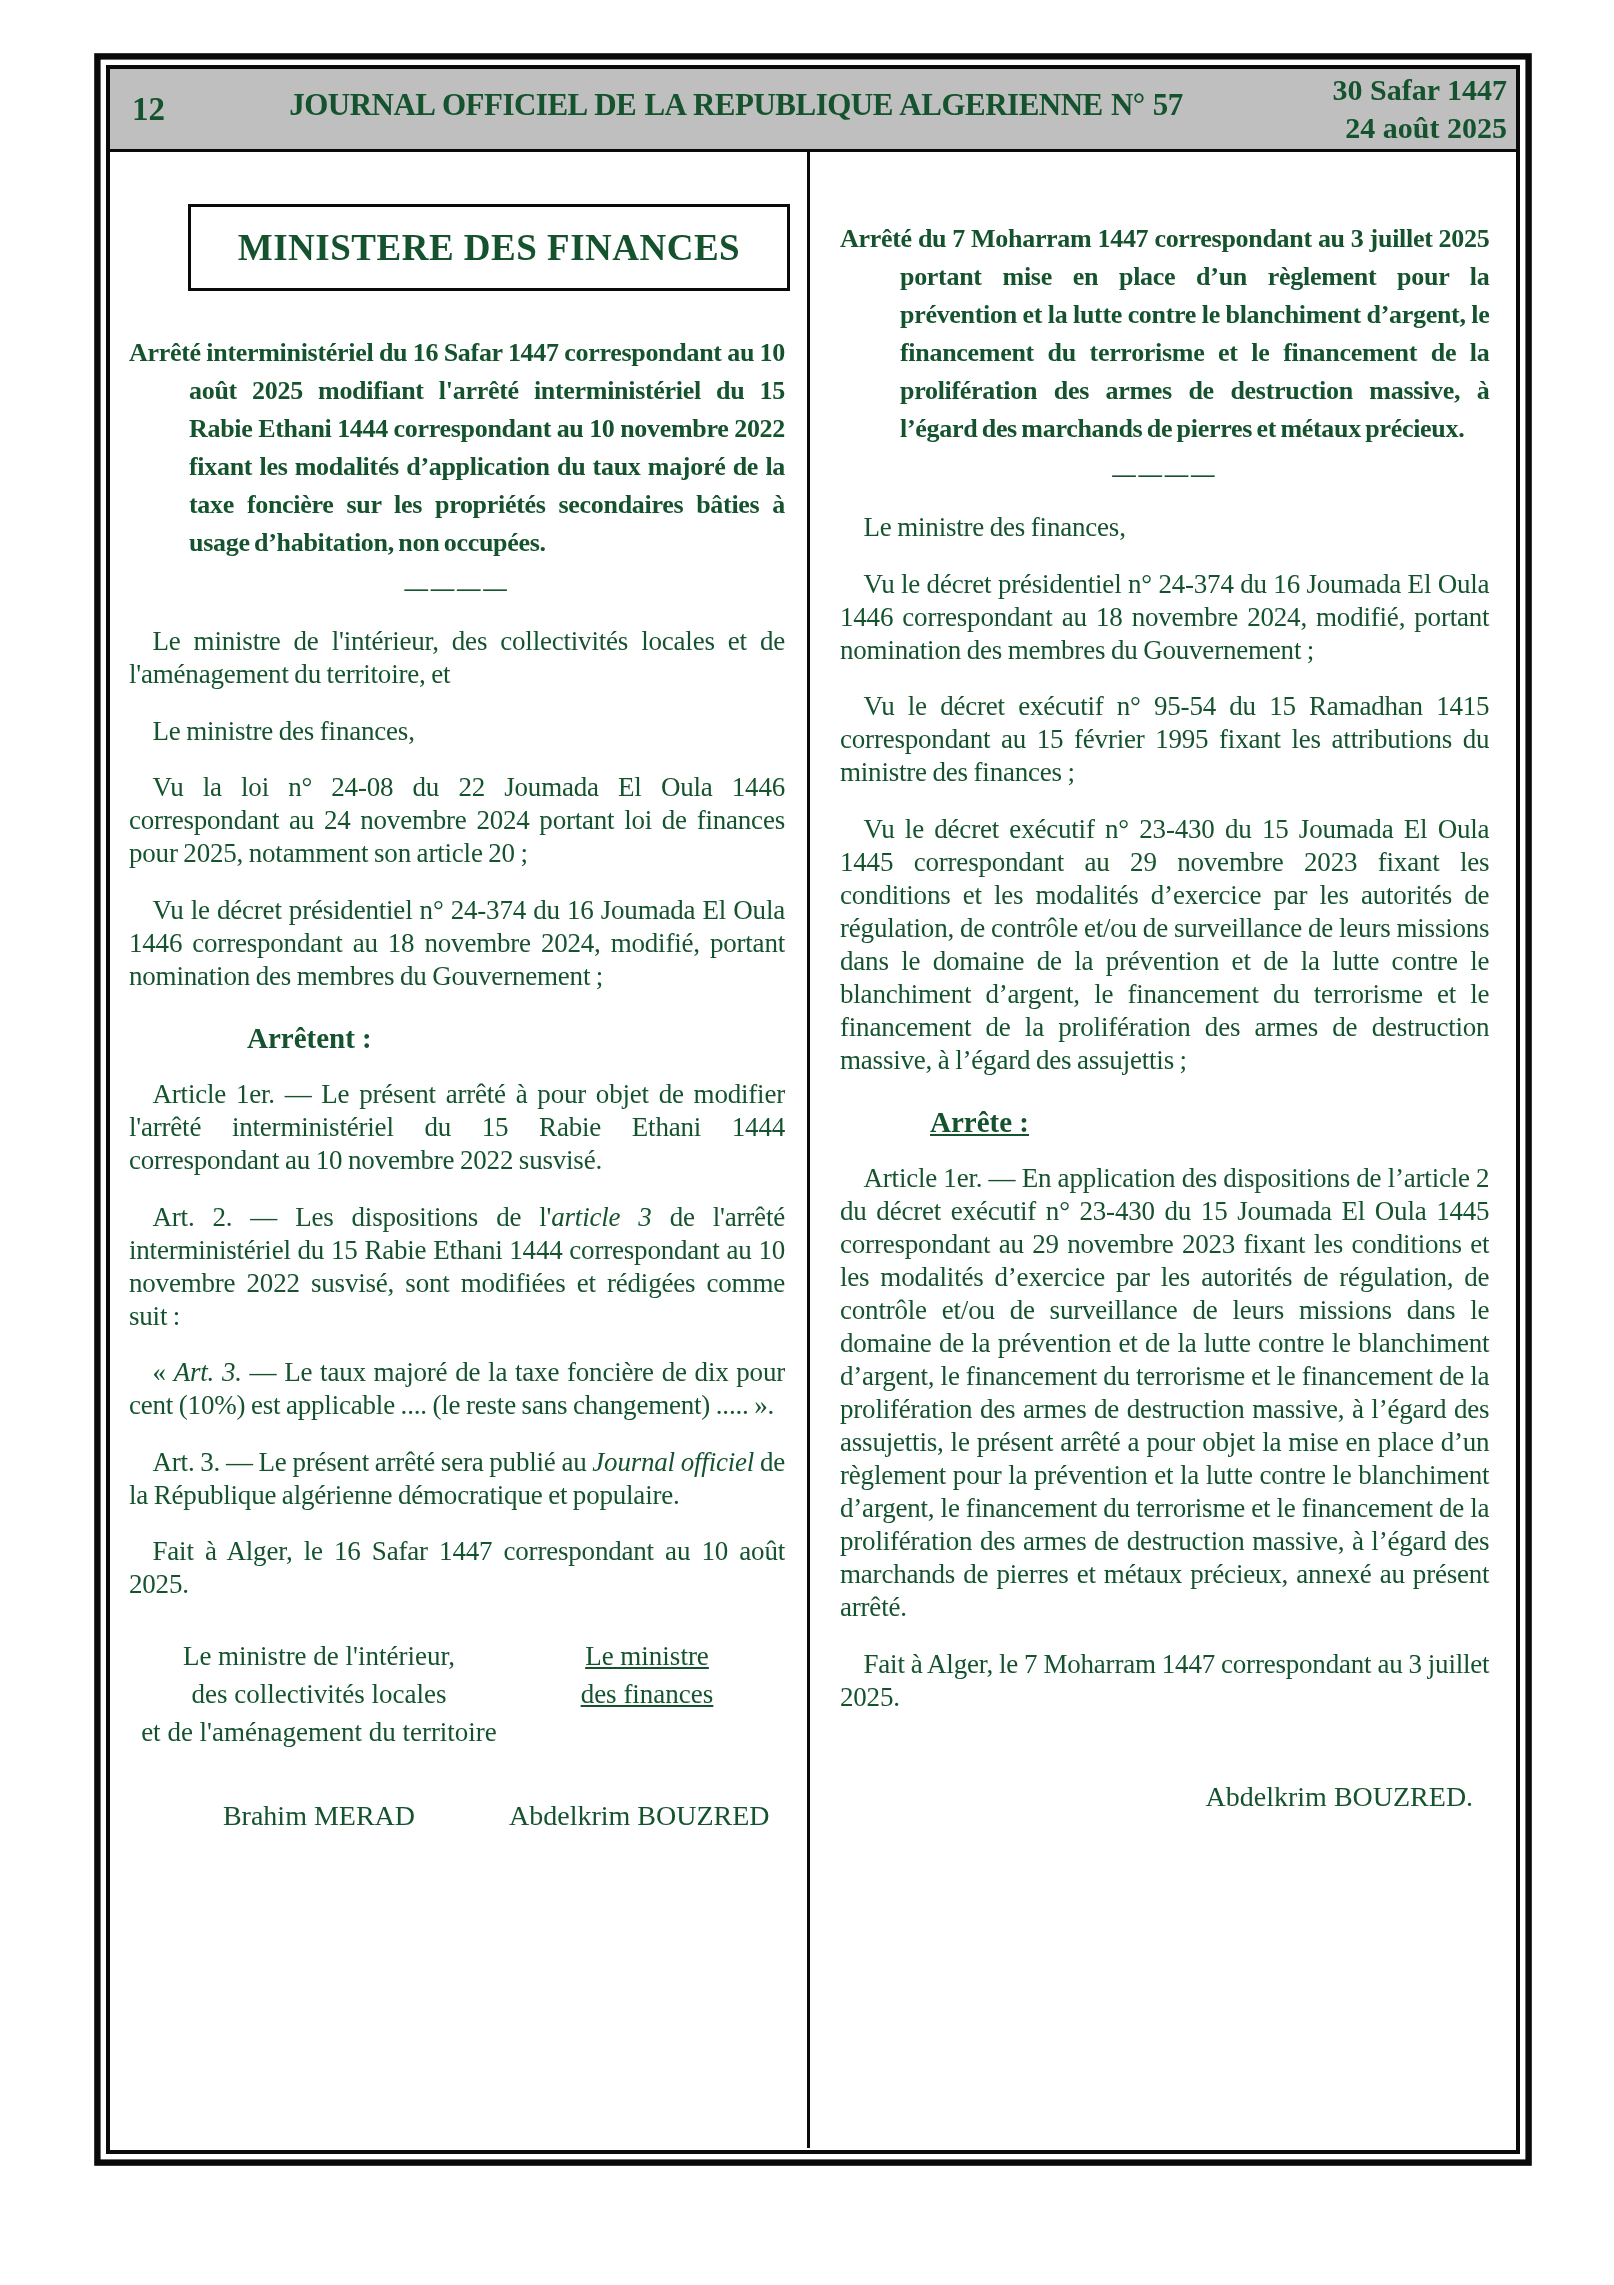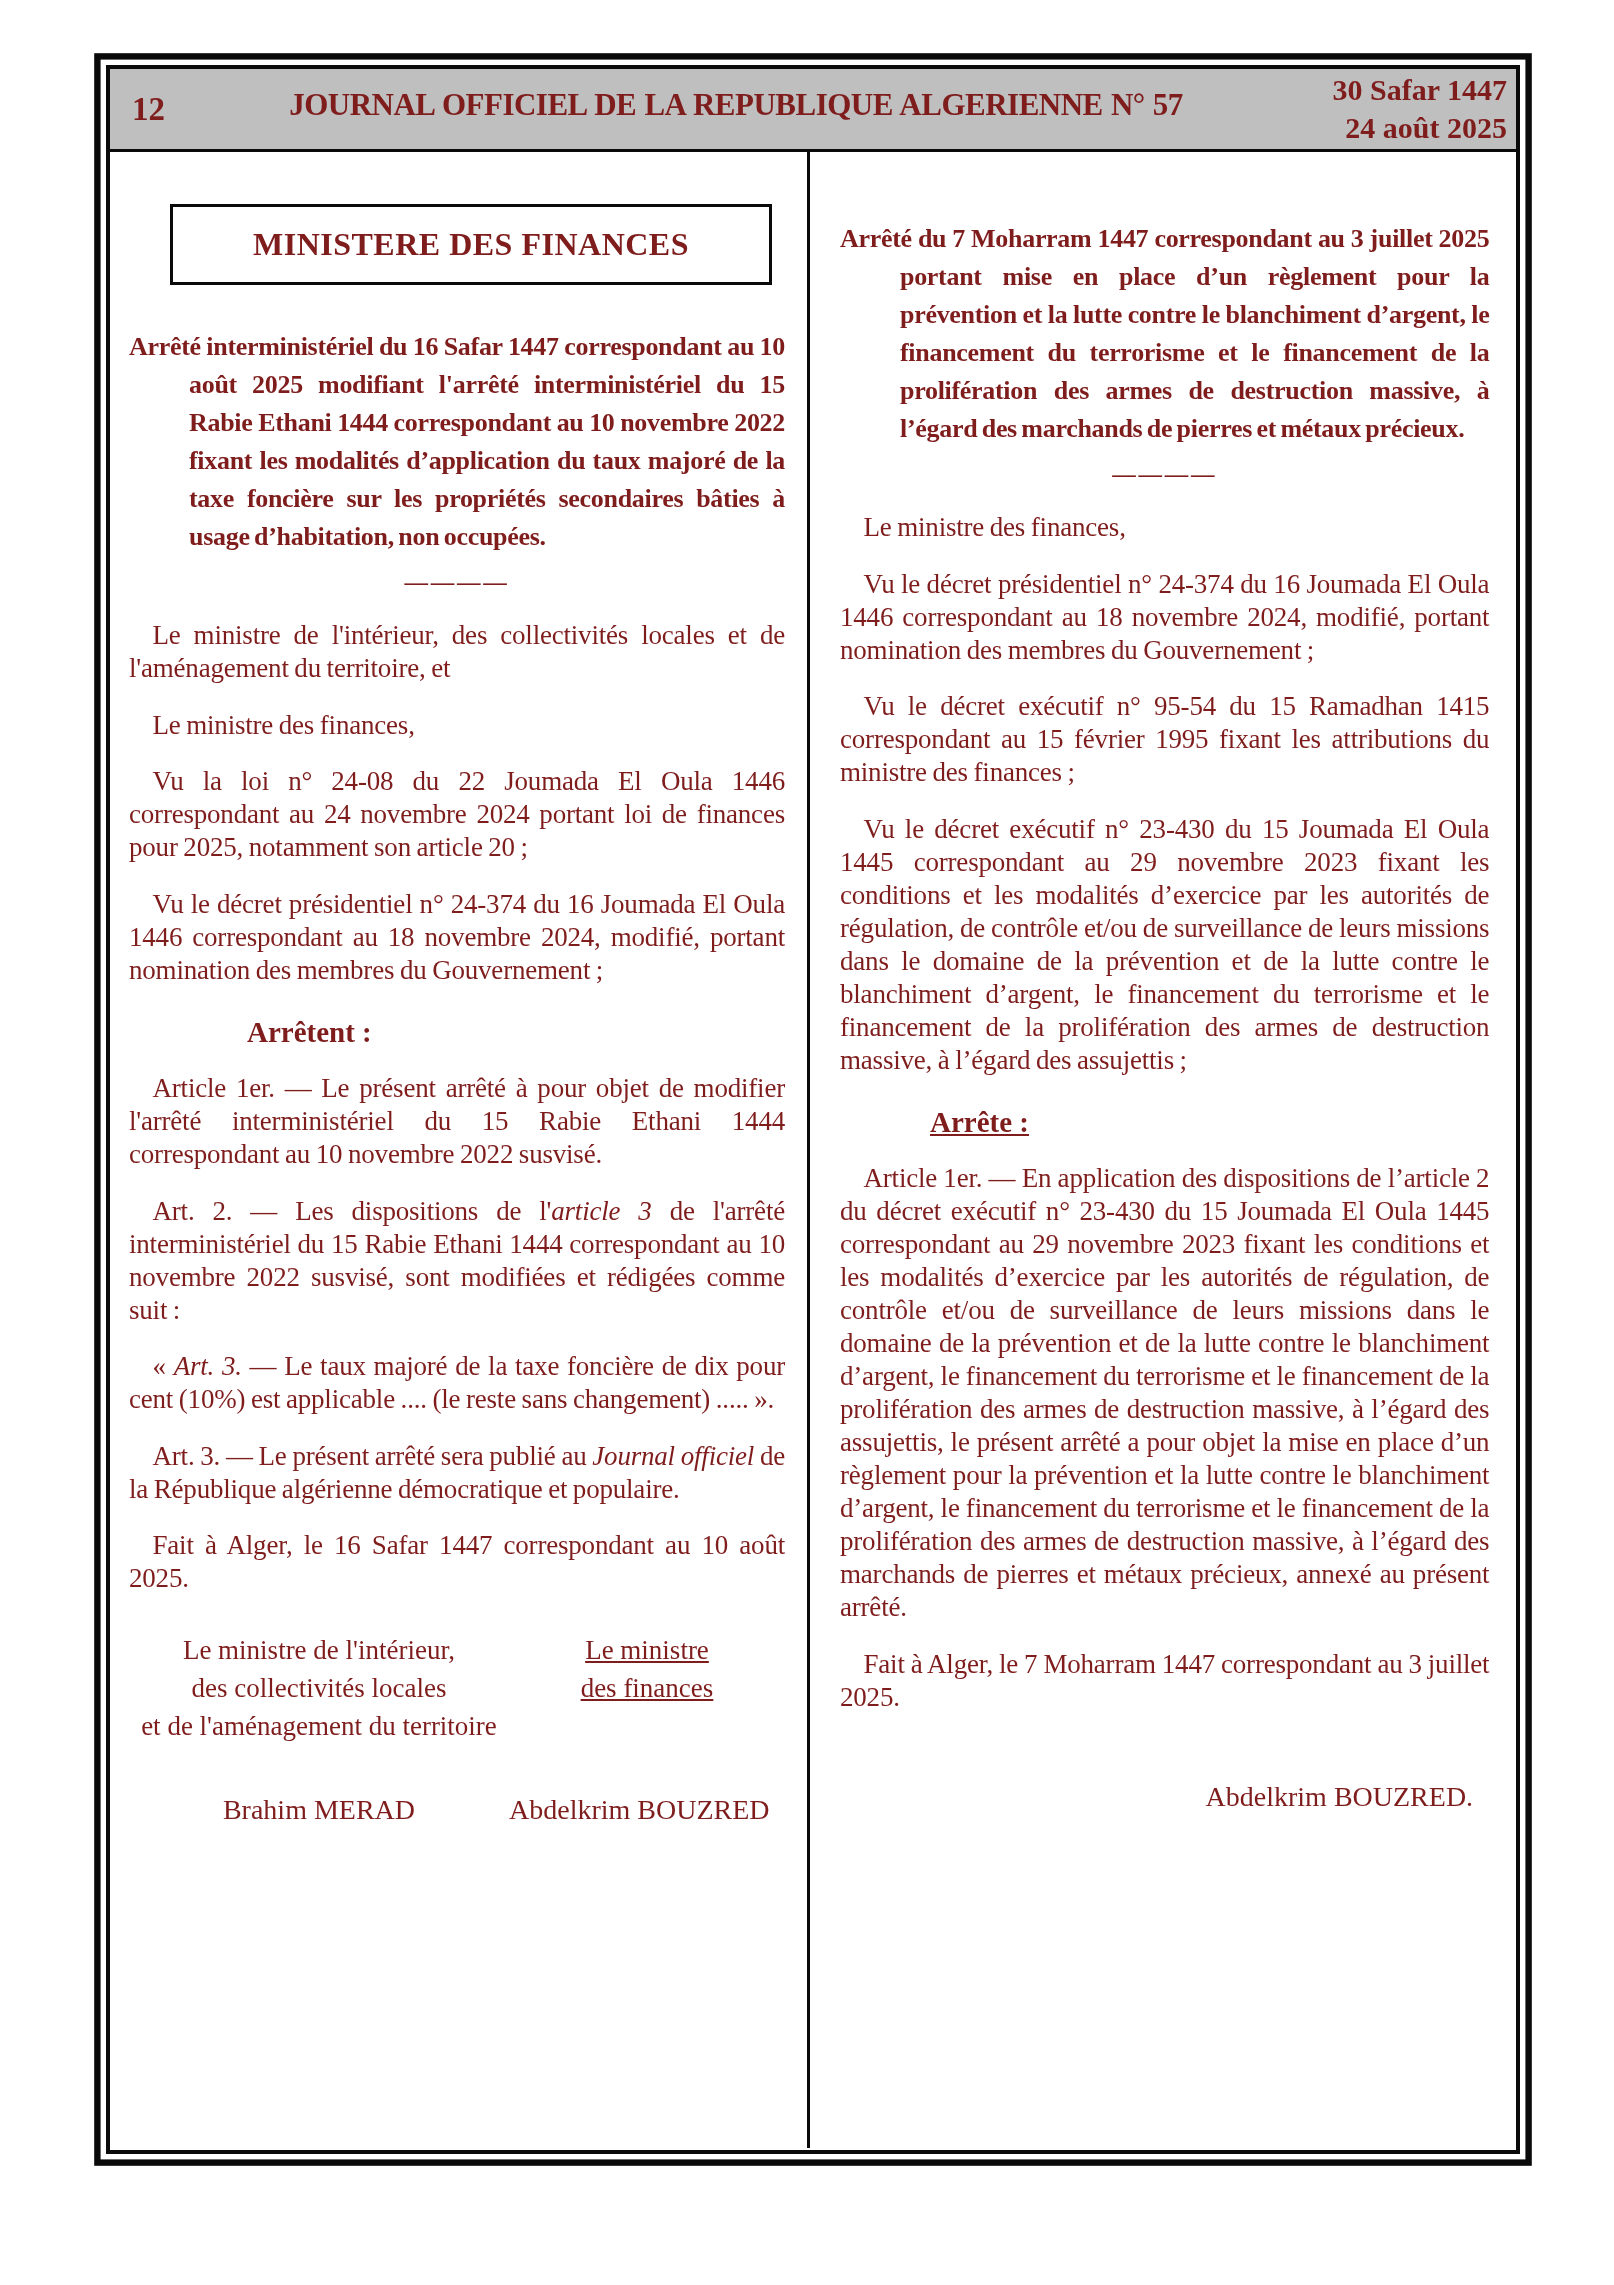--- a/index.html
+++ b/index.html
@@ -1,21 +1,21 @@
 <!DOCTYPE html>
 <html style="font-size:14.5px"><head>
 <meta charset="utf-8">
 <style>
   html,body{margin:0;padding:0;background:#ffffff;}
   .page{
     position:relative;
     width:1615px;height:2285px;
     background:#ffffff;
     font-family:"Liberation Serif","DejaVu Serif",serif;
-    color:#7f1d1d;
+    color:#14532d;
     overflow:hidden;
   }
   .frame{
     position:absolute;left:106px;top:65px;
     width:1414px;height:2089px;
     border:4.5px solid #0a0a0a;
     box-sizing:border-box;
     box-shadow:0 0 0 5.4px #ffffff,0 0 0 11.8px #0a0a0a;
     overflow:hidden;
     background:#ffffff;
@@ -47,25 +47,25 @@
     display:flex;
     height:1996px;
     align-items:stretch;
   }
   .col{box-sizing:border-box;overflow:hidden;}
   .col.left{width:697px;padding:52px 22px 0 19px;}
   .col.right{width:705px;border-left:3.6px solid #0a0a0a;padding:52px 22.6px 0 30px;}
 
   .minbox{
     box-sizing:border-box;
-    margin-left:41px;
+    margin-left:59px;
     width:602px;
     border:3.6px solid #0a0a0a;
     text-align:center;
-    font-weight:bold;font-size:32px;
+    font-weight:bold;font-size:37px;
     padding:19px 7.2px;
     letter-spacing:0.5px;
   }
   .doc-title{
     font-weight:bold;
     font-size:26px;line-height:38px;
     text-align:justify;
     letter-spacing:-0.3px;word-spacing:-1.8px;
     padding-left:60px;text-indent:-60px;
     margin:43px 0 0 0;

